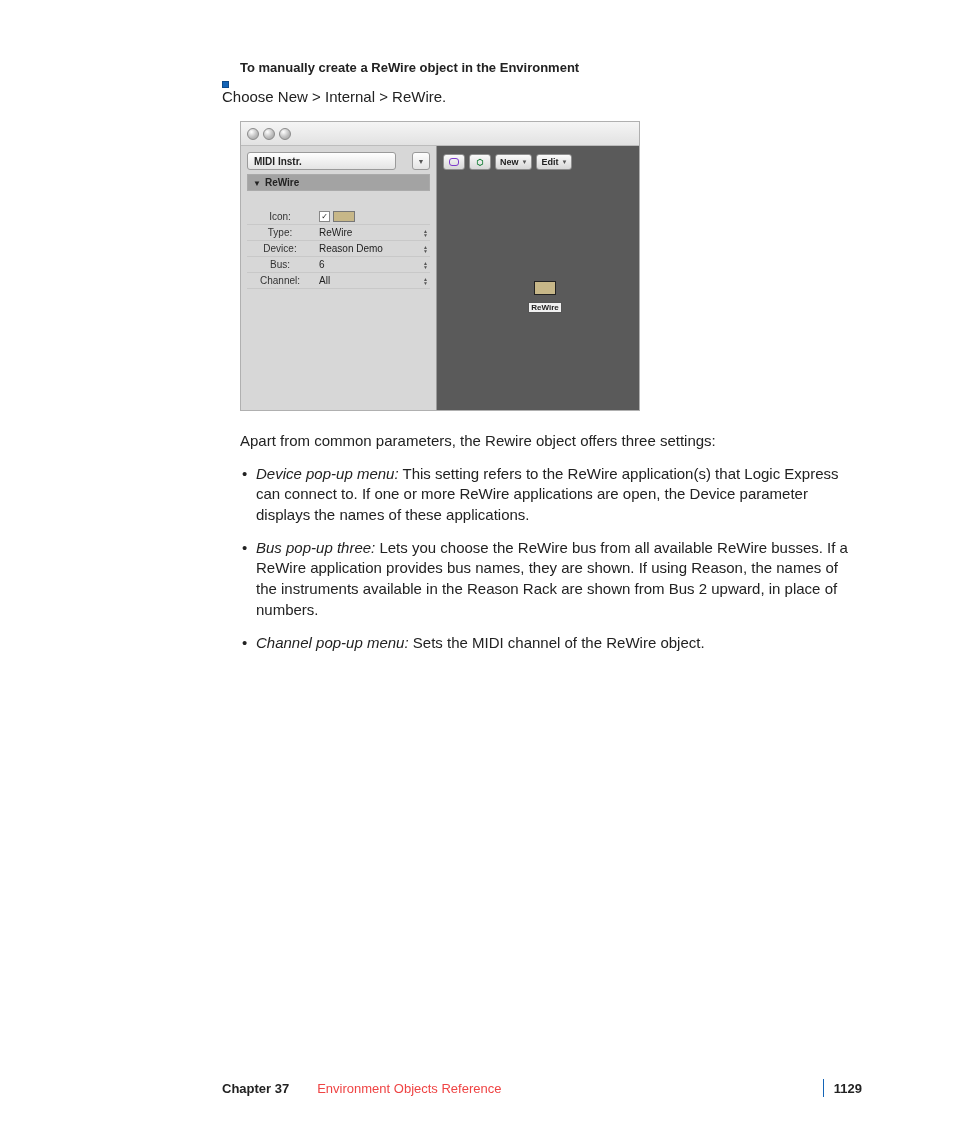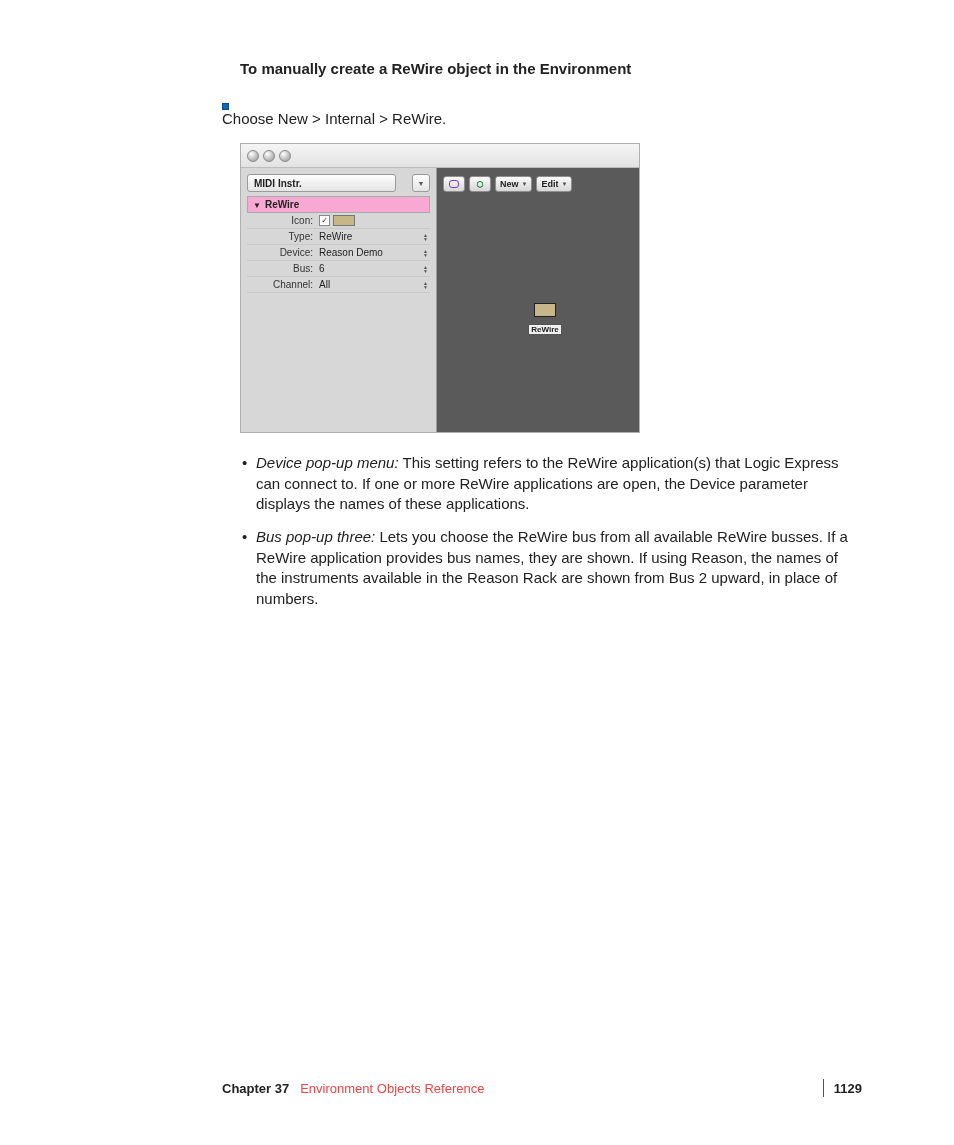--- a/index.html
+++ b/index.html
@@ -13,22 +13,22 @@
     position: relative;
   }
   .content {
     position: absolute;
     left: 240px;
     top: 60px;
     width: 610px;
   }
   .heading {
     font-weight: 700;
-    font-size: 15px;
-    margin-bottom: 20px;
+    font-size: 13px;
+    margin-bottom: 0;
   }
   .step-row {
     display: flex;
     align-items: flex-start;
     margin-left: -18px;
     margin-bottom: 16px;
     flex-direction: column;
   }
   .step-bullet {
     width: 7px; height: 7px;
@@ -88,30 +88,30 @@
     font-weight:600;
   }
   .ss-ins-dd {
     width:18px;height:18px;
     background: linear-gradient(#fefefe,#e4e4e4);
     border:1px solid #9a9a9a;border-radius:3px;
     display:flex;align-items:center;justify-content:center;
     font-size:7px;color:#555;
   }
   .ss-ins-row0 {
-    background:#f9a8d4;
+    background:#a3a3a3;
     border:1px solid #aaa;
     padding:2px 5px;
     font-weight:700;
-    margin-bottom:0;
+    margin-bottom:18px;
   }
   .ss-ins-tri { display:inline-block; margin-right:4px; font-size:8px;}
   .ss-ins-table { width:100%; }
   .ss-ins-trow { display:flex; height:16px; align-items:center; border-bottom:1px solid #c8c8c8;}
-  .ss-lk { width:70px; text-align:right; padding-right:4px; color:#333;}
+  .ss-lk { width:70px; text-align:center; padding-right:4px; color:#333;}
   .ss-lv { flex:1; padding-left:2px; display:flex;align-items:center;}
   .ss-spin { display:inline-flex; flex-direction:column; margin-left:auto; margin-right:2px; font-size:5px; color:#555; line-height:4px;}
   .ss-chk { width:11px;height:11px;background:#fff;border:1px solid #888;display:inline-flex;align-items:center;justify-content:center;font-size:8px;color:#222;margin-right:3px;}
   .ss-iconchip { width:22px;height:11px;background:#c7b788;border:1px solid #777;display:inline-block;}
   .ss-canvas {
     flex:1;
     background:#5a5a5a;
     position:relative;
     padding:6px;
   }
@@ -142,20 +142,21 @@
   .ss-obj-label {
     background:#f0f0f0;border:1px solid #555;font-size:8px;font-weight:700;padding:0 2px;
     display:inline-block;
   }
   .para {
     margin-top: 4px;
     line-height: 1.38;
   }
   ul.doc-list {
     list-style: none;
+    margin-top: 12px;
   }
   ul.doc-list > li {
     position: relative;
     padding-left: 16px;
     margin-bottom: 12px;
     line-height: 1.38;
   }
   ul.doc-list > li::before {
     content: "•";
     position: absolute;
@@ -167,21 +168,21 @@
   .footer {
     position: absolute;
     left: 222px;
     bottom: 48px;
     width: 640px;
     border-top: none;
     display: flex;
     align-items: center;
     font-size: 13px;
   }
-  .footer .chap-label { font-weight:700; margin-right: 11px;}
+  .footer .chap-label { font-weight:700; margin-right: 28px;}
   .footer .chap-title { color:#ef4444; }
   .footer .spacer { flex:1; }
   .footer .vbar {
     width:1px; height:18px; background:#1364b7; margin:0 10px;
   }
   .footer .pg { font-weight:700; }
 </style>
 </head>
 <body>
 
@@ -264,32 +265,38 @@
             </div>
         </div>
         <div class="ss-obj">
           <div class="ss-obj-icon"></div>
           <span class="ss-obj-label">ReWire</span>
         </div>
       </div>
     </div>
   </div>
 
+  <div class="para">Apart from common parameters, the Rewire object offers three settings:</div>
 
   <ul class="doc-list">
     <li>
       <span class="term">Device pop-up menu:</span>
       <span> </span>
       <span>This setting refers to the ReWire application(s) that Logic Express can connect to. If one or more ReWire applications are open, the Device parameter displays the names of these applications.</span>
     </li>
     <li>
       <span class="term">Bus pop-up three:</span>
       <span> </span>
       <span>Lets you choose the ReWire bus from all available ReWire busses. If a ReWire application provides bus names, they are shown. If using Reason, the names of the instruments available in the Reason Rack are shown from Bus 2 upward, in place of numbers.</span>
     </li>
+    <li>
+      <span class="term">Channel pop-up menu:</span>
+      <span> </span>
+      <span>Sets the MIDI channel of the ReWire object.</span>
+    </li>
   </ul>
 </div>
 
 <div class="footer">
   <span class="chap-label">Chapter 37</span>
   <span class="chap-title">Environment Objects Reference</span>
   <span class="spacer"></span>
   <span class="vbar"></span>
   <span class="pg">1129</span>
 </div>

